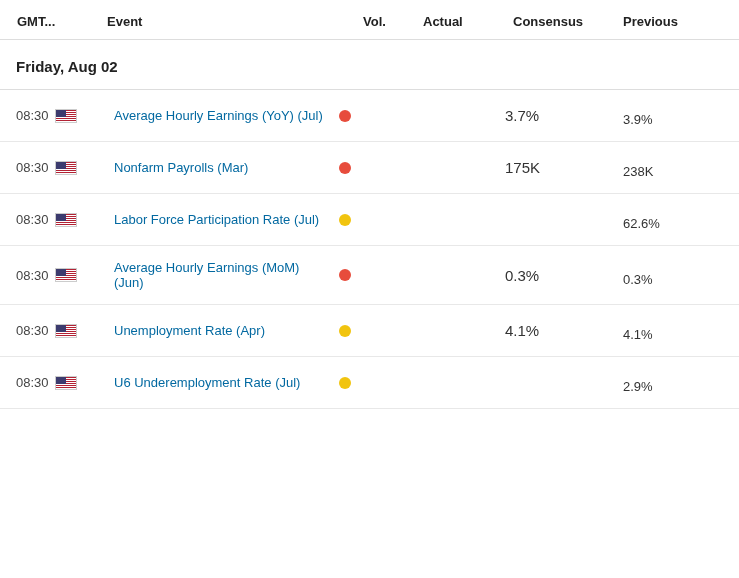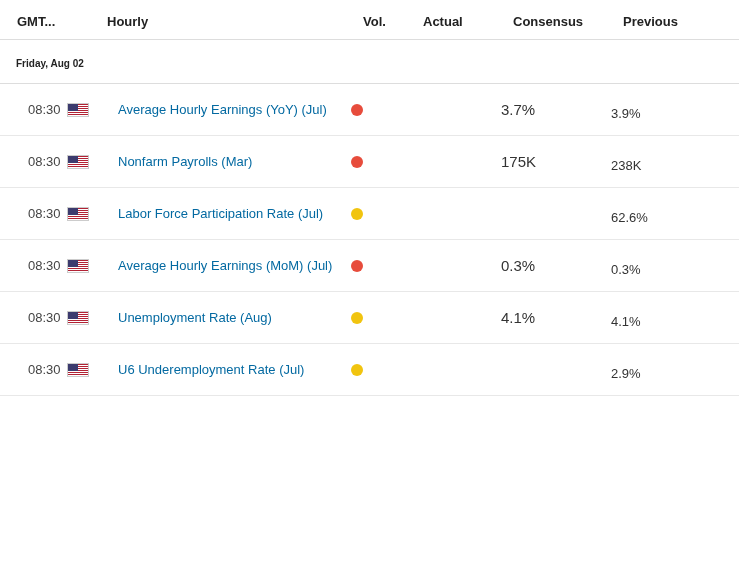--- a/index.html
+++ b/index.html
@@ -32,32 +32,33 @@
       font-weight: 600;
     }
 
     .header-cell {
       color: #222;
       font-weight: 700;
     }
 
     .section-header {
       padding: 18px 16px 14px 16px;
-      font-size: 10px;
+      font-size: 15px;
       font-weight: 700;
       color: #222;
       border-bottom: 1px solid #ddd;
     }
 
     .data-row {
       display: grid;
       grid-template-columns: 90px 1fr 60px 90px 110px 100px;
-      padding: 14px 28px;
+      padding: 14px 16px;
       border-bottom: 1px solid #e8e8e8;
       align-items: center;
+      gap: 8px;
     }
 
     .cell-time {
       color: #444;
       font-size: 13px;
       display: flex;
       align-items: center;
       gap: 6px;
     }
 
@@ -140,21 +141,21 @@
       margin-top: 8px;
     }
   </style>
 </head>
 <body>
 
 <div class="table-container">
 
   <div class="table-header">
     <div class="header-cell">GMT...</div>
-    <div class="header-cell">Hourly</div>
+    <div class="header-cell">Event</div>
     <div class="header-cell">Vol.</div>
     <div class="header-cell">Actual</div>
     <div class="header-cell">Consensus</div>
     <div class="header-cell">Previous</div>
   </div>
 
   <div class="section-header">Friday, Aug 02</div>
 
   <div id="rows-container">
       <div class="data-row">
@@ -194,34 +195,34 @@
       </div>
       <div class="cell-actual"></div>
       <div class="cell-consensus"></div>
       <div class="cell-previous">62.6%</div>
     </div>
       <div class="data-row">
       <div class="cell-time">
         <span>08:30</span>
         <span class="flag us-flag"></span>
       </div>
-      <div class="cell-event">Average Hourly Earnings (MoM) (Jul)</div>
+      <div class="cell-event">Average Hourly Earnings (MoM) (Jun)</div>
       <div class="cell-vol">
         <span class="dot dot-red"></span>
       </div>
       <div class="cell-actual"></div>
       <div class="cell-consensus">0.3%</div>
       <div class="cell-previous">0.3%</div>
     </div>
       <div class="data-row">
       <div class="cell-time">
         <span>08:30</span>
         <span class="flag us-flag"></span>
       </div>
-      <div class="cell-event">Unemployment Rate (Aug)</div>
+      <div class="cell-event">Unemployment Rate (Apr)</div>
       <div class="cell-vol">
         <span class="dot dot-yellow"></span>
       </div>
       <div class="cell-actual"></div>
       <div class="cell-consensus">4.1%</div>
       <div class="cell-previous">4.1%</div>
     </div>
       <div class="data-row">
       <div class="cell-time">
         <span>08:30</span>

